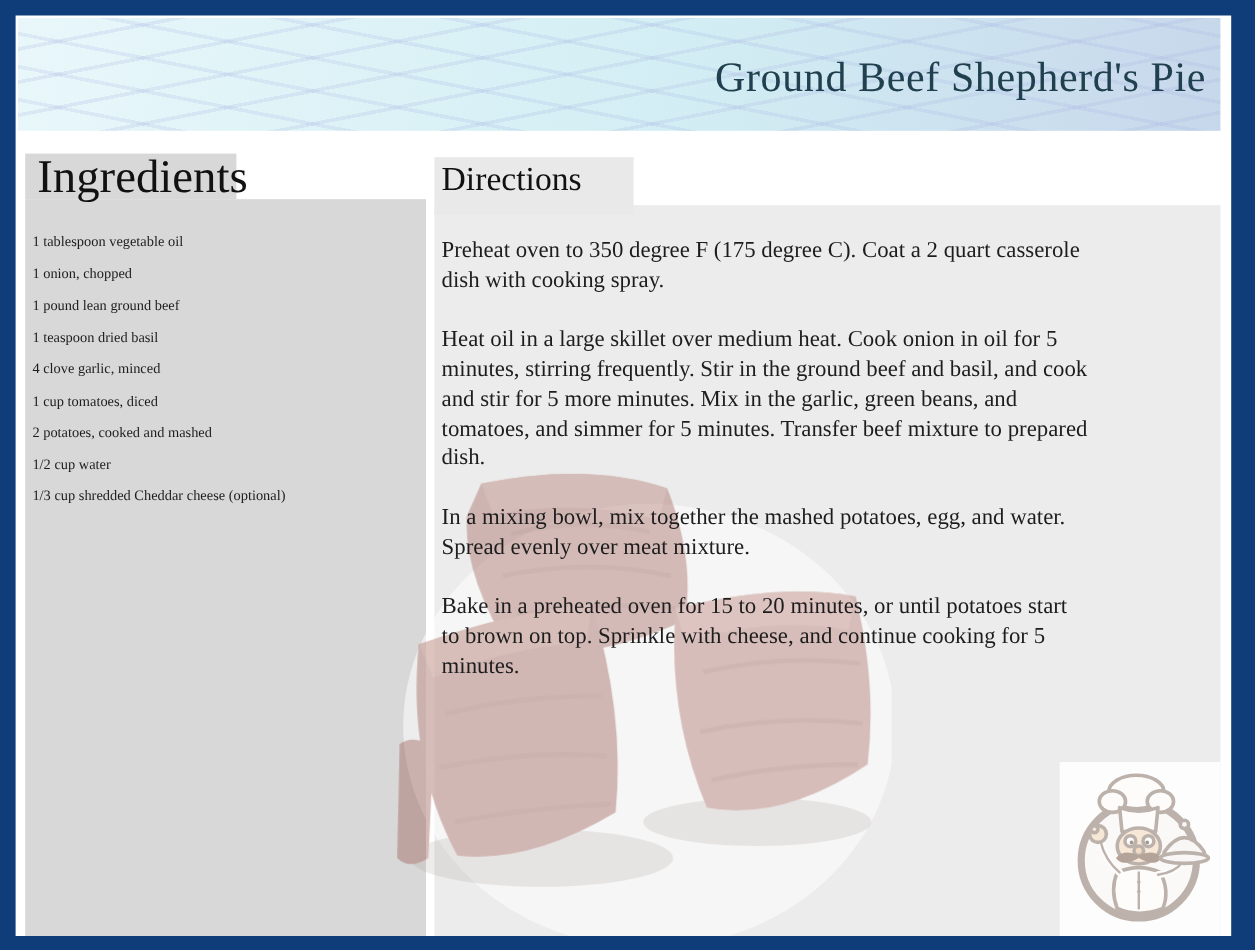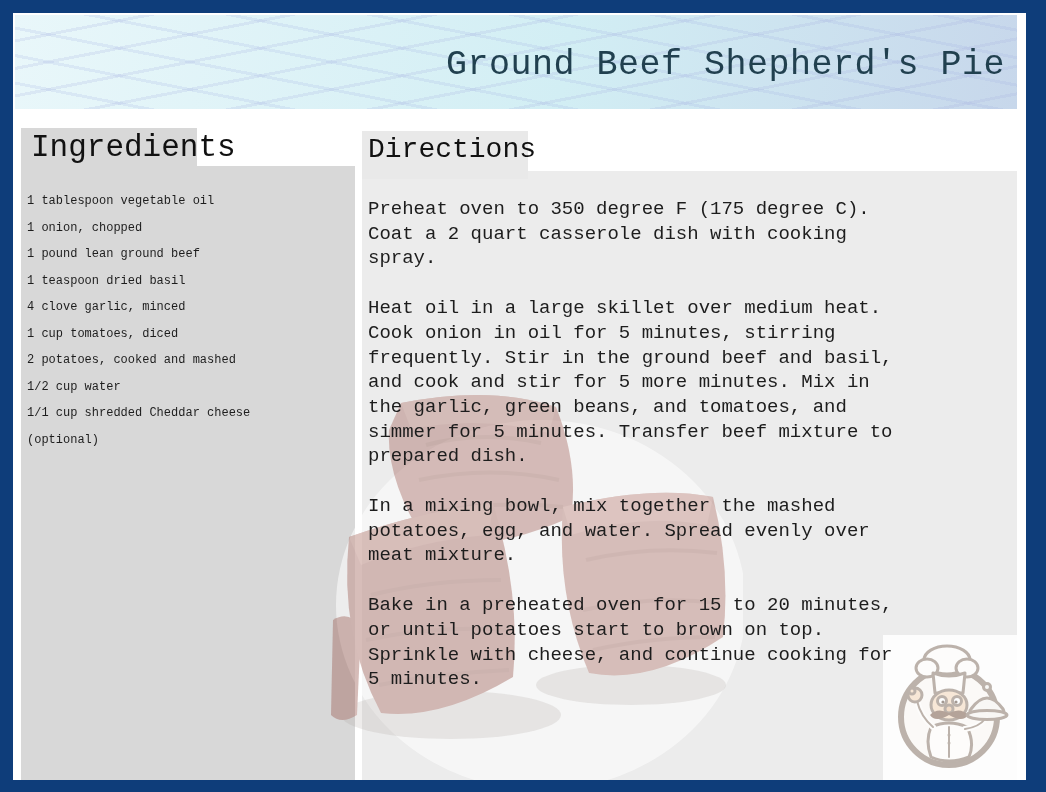--- a/index.html
+++ b/index.html
@@ -13,21 +13,21 @@
   html,body{margin:0;padding:0;background:#ffffff;}
   .page{
     position:relative;
     width:1046px;height:792px;
     box-sizing:border-box;
     border-style:solid;
     border-color:var(--c-border,#0e3d7a);
     border-width:13px 20px 12px 13px;
     background:#ffffff;
     overflow:hidden;
-    font-family:Liberation Mono, monospace;
+    font-family:Liberation Serif, serif;
     color:var(--c-text,#1d1d1d);
   }
   .header{
     position:absolute;left:2px;top:2px;width:1002px;height:94px;
     background:
       repeating-linear-gradient(169deg, rgba(255,255,255,0) 0 24px, rgba(168,178,224,0.22) 24px 27px),
       repeating-linear-gradient(11deg,  rgba(255,255,255,0) 0 24px, rgba(162,176,226,0.20) 24px 27px),
       linear-gradient(100deg,#e9f7fa 0%,#d2eef4 55%,#c7d7eb 100%);
     display:flex;align-items:center;justify-content:flex-end;
   }
@@ -35,21 +35,21 @@
     margin:0;padding:6px 12px 0 0;
     font-size:35px;font-weight:normal;
     color:var(--c-title,#21404f);
     letter-spacing:0.5px;
   }
   .ing-head{
     position:absolute;left:8px;top:115px;width:176px;height:38px;
     background:var(--c-ing-bg,#d8d8d8);z-index:3;
   }
   .ing-head h2{
-    margin:0;padding-left:10px;font-size:31px;line-height:39px;font-weight:normal;color:#111;
+    margin:0;padding-left:10px;font-size:39px;line-height:39px;font-weight:normal;color:#111;
   }
   .ing-col{
     position:absolute;left:8px;top:153px;width:334px;bottom:0;
     background:var(--c-ing-bg,#d8d8d8);z-index:1;
   }
   .ing-list{
     list-style:none;margin:0;padding:22px 28px 0 6px;
     font-size:12px;line-height:26.5px;color:var(--c-text,#1d1d1d);
   }
   .dir-head{
@@ -96,21 +96,21 @@
     <ul class="ing-list">
 
     <li class="ing-item">1 tablespoon vegetable oil</li>
         <li class="ing-item">1 onion, chopped</li>
         <li class="ing-item">1 pound lean ground beef</li>
         <li class="ing-item">1 teaspoon dried basil</li>
         <li class="ing-item">4 clove garlic, minced</li>
         <li class="ing-item">1 cup tomatoes, diced</li>
         <li class="ing-item">2 potatoes, cooked and mashed</li>
         <li class="ing-item">1/2 cup water</li>
-        <li class="ing-item">1/1 cup shredded Cheddar cheese (optional)</li>
+        <li class="ing-item">1/3 cup shredded Cheddar cheese (optional)</li>
       </ul>
   </section>
 
   <section class="dir-head">
     <h2>Directions</h2>
   </section>
 
   <section class="dir-panel"></section>
 
   <div class="beef">

